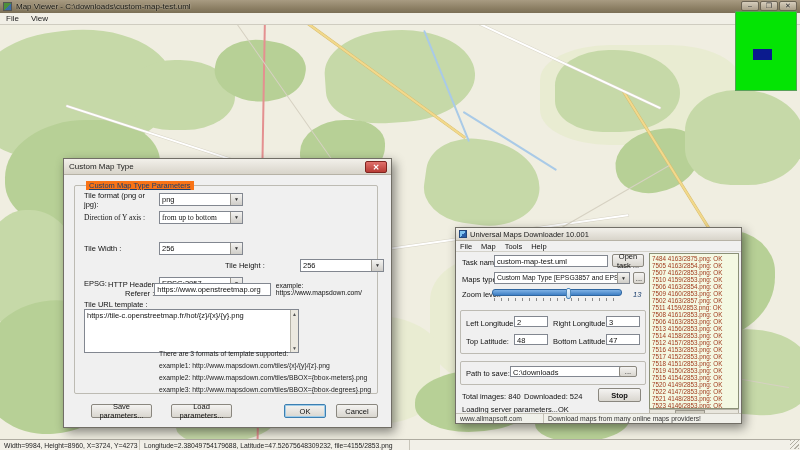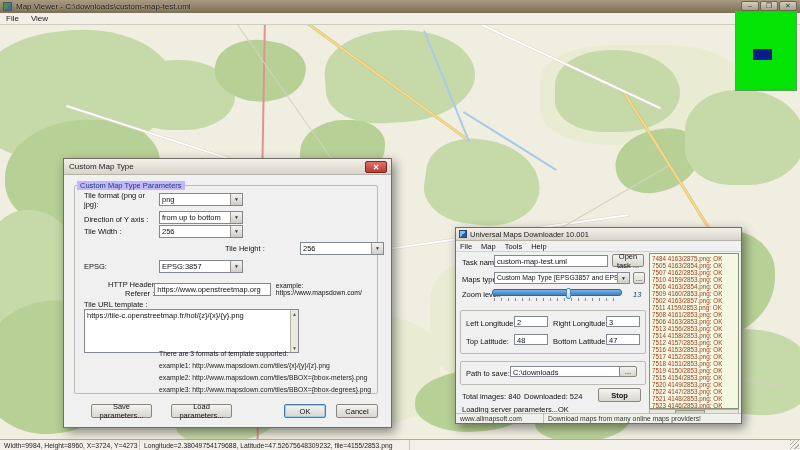--- a/index.html
+++ b/index.html
@@ -39,21 +39,21 @@
   #minimap .sel { position:absolute; left:17px; top:37px; width:19px; height:11px; background:#0b1b8e; }
 
   
   .dialog { position:absolute; background:#f0f0f0; border:1px solid #716e66; box-shadow:3px 4px 10px rgba(0,0,0,.45); }
   .dlg-title { height:16px; background:linear-gradient(180deg,#f2f0ea,#d8d4ca); border-bottom:1px solid #b6b2a6;
     display:flex; align-items:center; padding:0 5px; font-size:8px; color:#222; }
   .close-btn { position:absolute; right:4px; top:2px; width:22px; height:12px;
     background:linear-gradient(180deg,#e0716b,#b83c35); border:1px solid #7e241f; border-radius:2px;
     color:#fff; font-size:8px; line-height:11px; text-align:center; font-weight:bold; }
   .groupbox { position:absolute; border:1px solid #bdbbb3; border-radius:2px; }
-  .grouplbl { position:absolute; top:-5px; left:2px; background:#c4b5fd; padding:0 3px; font-size:7.5px; color:#1a3f6e; }
+  .grouplbl { position:absolute; top:-5px; left:11px; background:#f97316; padding:0 3px; font-size:7.5px; color:#1a3f6e;text-decoration:underline; }
   .lbl { font-size:7.5px; color:#111; }
   .tbx { background:#fff; border:1px solid #828790; font-size:7.5px; padding:0 2px; line-height:11px;
     white-space:nowrap; overflow:hidden; }
   .combo { background:#fff; border:1px solid #828790; position:relative; font-size:7.5px; line-height:11px;
     padding:0 14px 0 2px; white-space:nowrap; overflow:hidden; }
   .combo .dd { position:absolute; right:0; top:0; bottom:0; width:12px; background:linear-gradient(180deg,#f4f3f1,#cfcdc8);
     border-left:1px solid #9a978f; font-size:5px; text-align:center; line-height:11px; color:#333; }
   .btn { background:linear-gradient(180deg,#f4f3f1,#d9d6cf); border:1px solid #8a877f; border-radius:2px;
     font-size:7.5px; text-align:center; color:#111; display:flex; align-items:center; justify-content:center; }
   .btn.default { border:1px solid #3c7fb1; box-shadow:inset 0 0 0 1px #9ecbe8; }
@@ -166,21 +166,21 @@
     </div>
 
     <div class="abs" style="left:20px; top:34px; width:300px;">
         <div style="display:flex; align-items:center; height:13px; margin-bottom:4.5px;">
         <span class="lbl" style="width:75px;">Tile format (png or jpg):</span>
         <span class="combo" style="width:84px; height:13px;">
           <span>png</span>
           <span class="dd">▼</span>
         </span>
       </div>
-        <div style="display:flex; align-items:flex-end; height:13px; margin-bottom:1px;">
+        <div style="display:flex; align-items:center; height:13px; margin-bottom:18px;font-family:Liberation Serif, serif;">
         <span class="lbl" style="width:75px;">Direction of Y axis :</span>
         <span class="combo" style="width:84px; height:13px;">
           <span>from up to bottom</span>
           <span class="dd">▼</span>
         </span>
       </div>
         <div style="display:flex; align-items:center; height:13px; margin-bottom:4.5px;">
         <span class="lbl" style="width:75px;">Tile Width :</span>
         <span class="combo" style="width:84px; height:13px;">
           <span>256</span>

